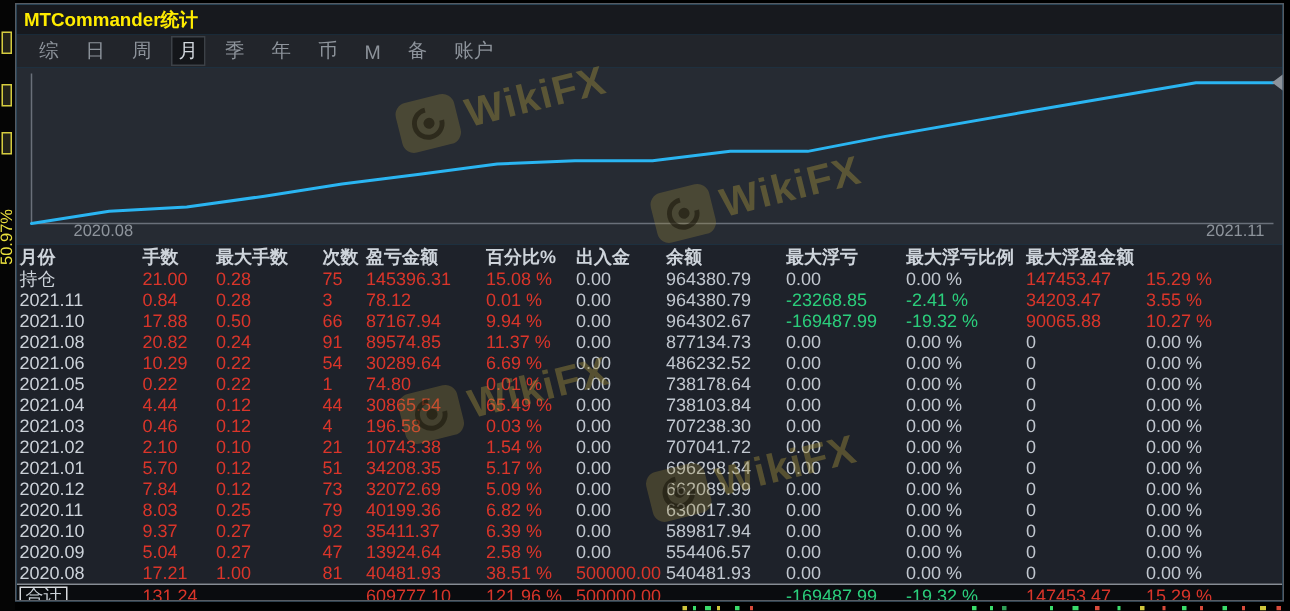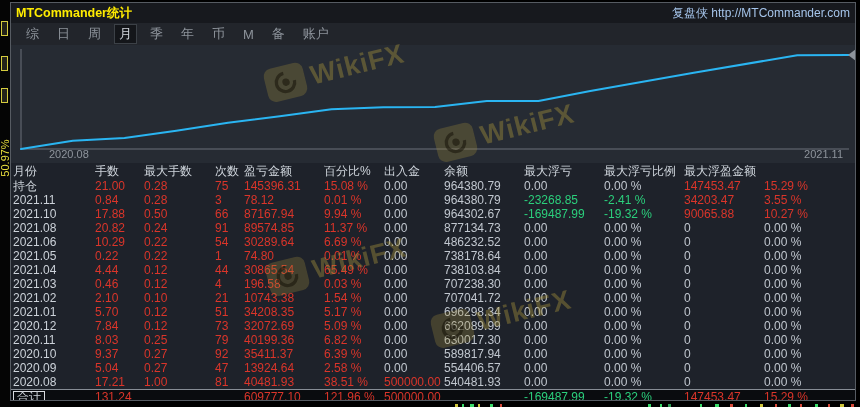--- a/index.html
+++ b/index.html
@@ -26,21 +26,21 @@
   .mi{padding:1px 5px;margin-right:8px;}
   .mi.active{background:#14161a;border:1px solid #3c4147;color:#d2d7dd;padding:0 4px;}
 
   .chart{position:relative;height:118px;flex:none;background:#262b33;}
   .chart svg{position:absolute;left:0;top:0;}
   .xlab{position:absolute;top:103px;font-size:11px;color:#8e949c;}
   .xlab.l{left:38px;} .xlab.r{right:12px;}
 
   .table{flex:1;display:flex;flex-direction:column;background:#1e222a;font-size:12px;overflow:hidden;
          --cols:82px 49px 71px 29px 80px 60px 60px 80px 80px 80px 80px 1fr;}
-  .hrow{height:16px;flex:none;display:grid;grid-template-columns:var(--cols);align-items:center;color:#ced4db;}
+  .hrow{height:16px;flex:none;display:grid;grid-template-columns:var(--cols);align-items:center;color:#ced4db;font-weight:bold;}
   .trow{height:14px;flex:none;display:grid;grid-template-columns:var(--cols);align-items:center;}
   .trow.total{background:#0a0c0f;border-top:1px solid #878d95;height:14px;}
   .cell{overflow:hidden;white-space:nowrap;padding-left:2px;}
   .cw{color:#ccd2d9;} .cr{color:#da352a;} .cg{color:#2bcf7c;} .cd{color:#c1c7cf;}
   .focusbox{border:1px solid #d7dade;padding:0 3px;display:inline-block;line-height:11px;}
 
   
   .wmlayer{position:absolute;left:0;top:0;right:0;bottom:0;pointer-events:none;z-index:6;}
   .wm{position:absolute;display:flex;align-items:center;gap:6px;transform:rotate(-14deg);}
   .wmlogo{width:40px;height:34px;border-radius:8px;background:rgba(158,140,58,.30);
@@ -59,21 +59,20 @@
     <div class="lbox" style="top:21px"></div>
     <div class="lbox" style="top:56px"></div>
     <div class="lbox" style="top:88px"></div>
     <div class="vtext">50.97%</div>
   </div>
 
   <div class="win">
 
     <div class="titlebar">
       <span class="apptitle">MTCommander统计</span>
-      <span class="brand">复盘侠 http://MTCommander.com</span>
     </div>
 
     <div class="menubar">
         <span class="mi">综</span>
         <span class="mi">日</span>
         <span class="mi">周</span>
         <span class="mi active">月</span>
         <span class="mi">季</span>
         <span class="mi">年</span>
         <span class="mi">币</span>

